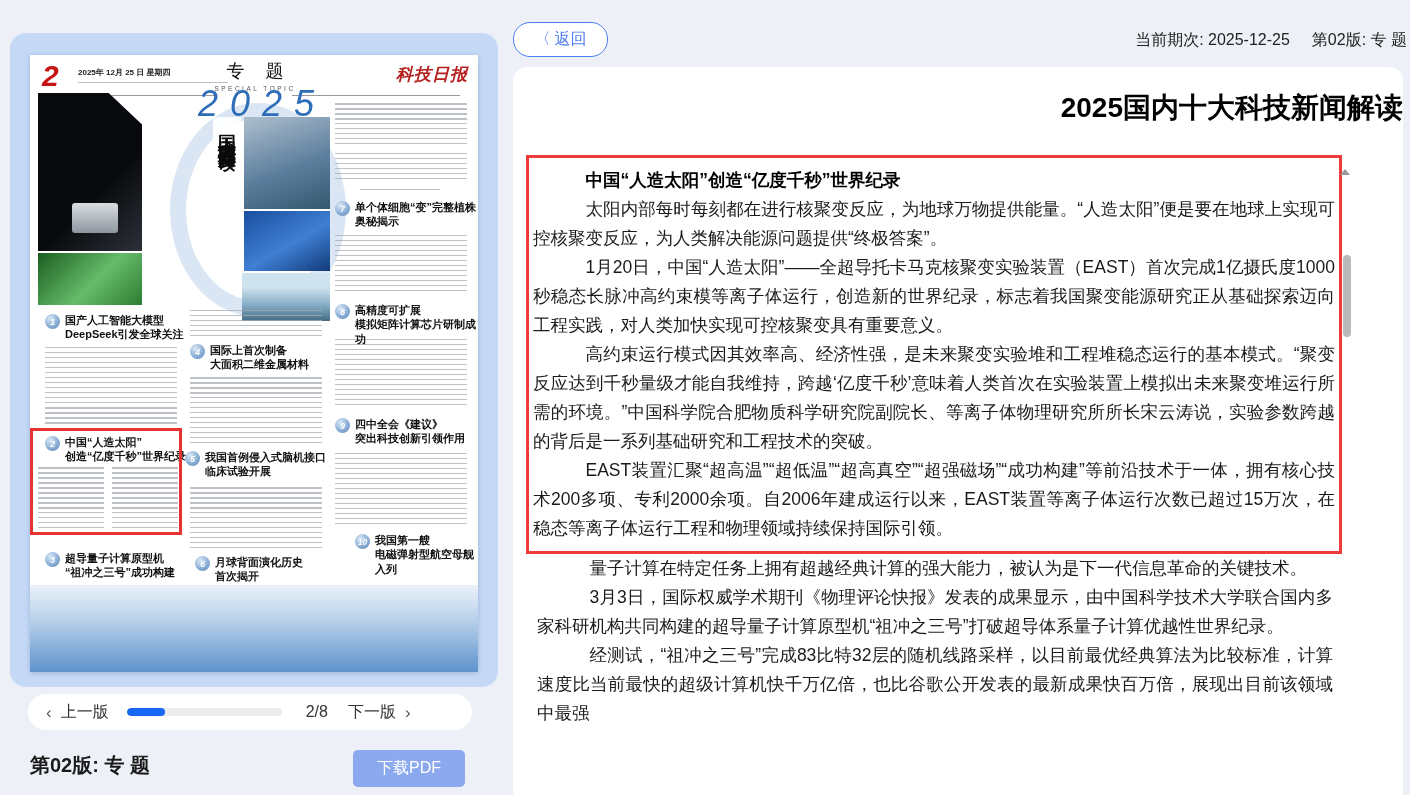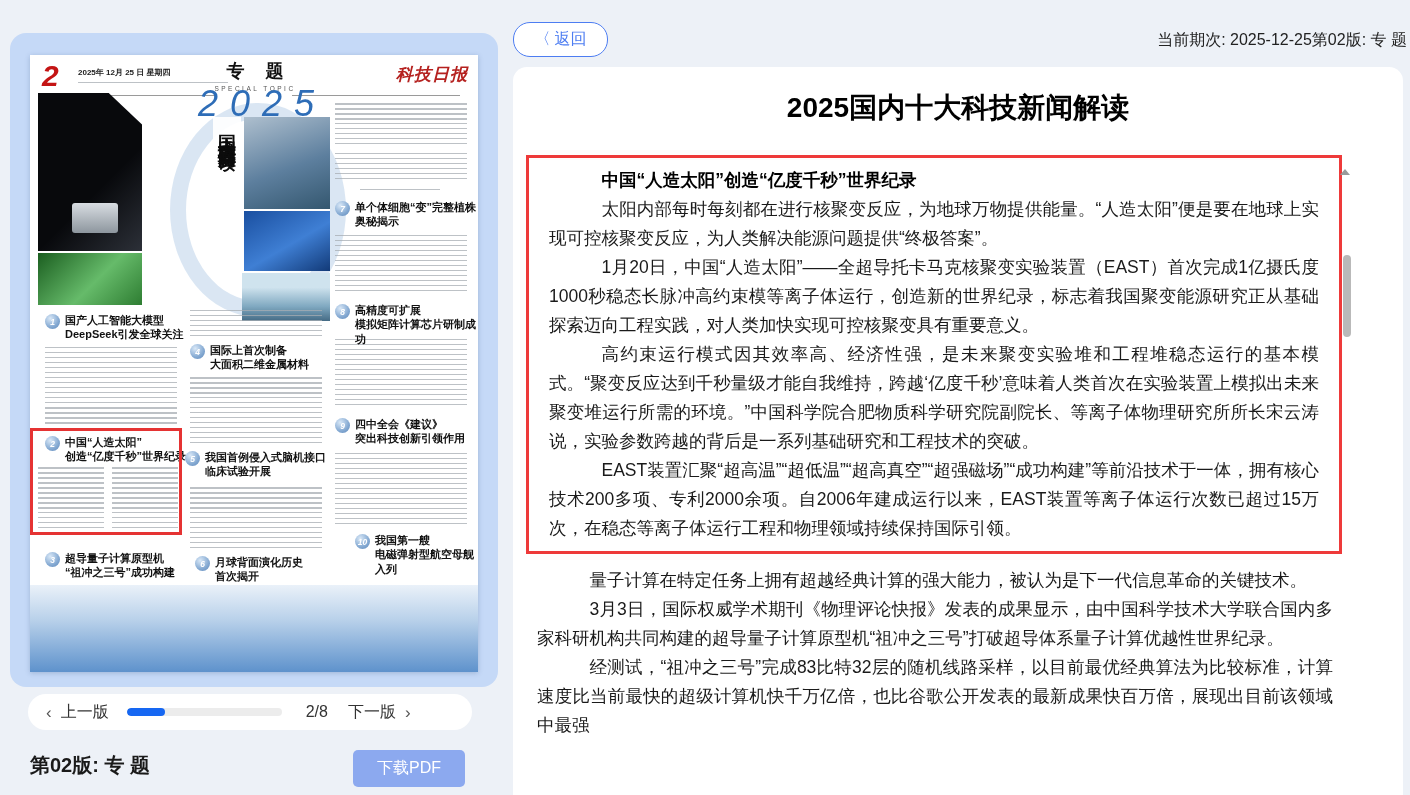--- a/index.html
+++ b/index.html
@@ -13,21 +13,21 @@
   .paper { position:absolute; left:20px; top:22px; width:448px; height:617px; background:#fff;
            box-shadow:0 1px 5px rgba(40,70,120,.25); overflow:hidden; }
 
   
   .np-num { position:absolute; left:12px; top:6px; font-size:30px; font-weight:bold;
             font-style:italic; color:#c41414; line-height:1; }
   .np-date { position:absolute; left:48px; top:12px; font-size:8px; font-weight:bold; color:#222; }
   .np-rule-l { position:absolute; left:10px; top:40px; width:176px; height:1px; background:#9a9a9a; }
   .np-rule-r { position:absolute; left:262px; top:40px; width:168px; height:1px; background:#9a9a9a; }
   .np-section { position:absolute; left:184px; top:4px; width:82px; text-align:center; }
-  .np-section .cn { font-size:18px; font-weight:bold; color:#111; letter-spacing:8px; padding-left:8px; }
+  .np-section .cn { font-size:18px; font-weight:normal; color:#111; letter-spacing:8px; padding-left:8px; }
   .np-section .en { font-size:6.5px; color:#555; letter-spacing:2.5px; margin-top:2px; }
   .np-masthead { position:absolute; right:10px; top:8px; font-family:"DejaVu Serif", serif;
                  font-size:17px; font-weight:bold; color:#b5211f; font-style:italic; letter-spacing:1px; }
 
   
   .ph { position:absolute; }
   .ph-black { left:8px; top:38px; width:104px; height:158px;
               background:linear-gradient(135deg,#08090c 60%,#2c3038);
               clip-path:polygon(0 0,68% 0,100% 20%,100% 100%,0 100%); }
   .ph-lander { position:absolute; left:34px; top:110px; width:46px; height:30px;
@@ -82,32 +82,32 @@
   .download-btn { position:absolute; left:353px; top:750px; width:112px; height:37px;
                   background:#8ca9ef; border:none; border-radius:5px; color:#fff; font-size:16px;
                   font-family:"Liberation Sans", sans-serif; cursor:pointer; }
 
   
   .back-btn { position:absolute; left:513px; top:22px; width:95px; height:35px; background:#fff;
               border:1px solid #4d7df2; border-radius:17px; color:#4d7df2; font-size:16px;
               font-family:"Liberation Sans", sans-serif; display:flex; align-items:center;
               justify-content:center; gap:4px; cursor:pointer; }
   .issue-info { position:absolute; right:3px; top:30px; font-size:16px; color:#222;
-                display:flex; }
+                display:flex; gap:22px; }
 
   
   .card { position:absolute; left:513px; top:67px; width:890px; height:728px; background:#fff;
           border-radius:14px 14px 0 0; overflow:hidden; }
-  .article-title { position:absolute; left:0; top:22px; width:890px; text-align:center;
+  .article-title { position:absolute; left:0; top:22px; width:890px; text-align:right;
                    font-size:28px; font-weight:bold; color:#000; }
   .content { position:absolute; left:24px; top:88px; width:796px; }
   .content p { font-size:17.5px; line-height:29px; color:#1a1a1a; text-align:justify;
                text-indent:3em; }
   .content p.bold { font-weight:bold; color:#000; }
-  .hl-article-box { border:3px solid #ee3a3a; margin:0 -9px 12px -11px; padding:8px 20px; }
+  .hl-article-box { border:3px solid #ee3a3a; margin:0 -9px 0 -11px; padding:8px 4px; }
   .sec2-heading { margin-top:6px !important; }
   .sb-up { position:absolute; left:827px; top:102px; width:0; height:0;
            border-left:5px solid transparent; border-right:5px solid transparent;
            border-bottom:6px solid #999; }
   .sb-thumb { position:absolute; left:830px; top:188px; width:8px; height:82px;
               background:#b9b9b9; border-radius:4px; }
 </style>
 </head>
 <body>
 

